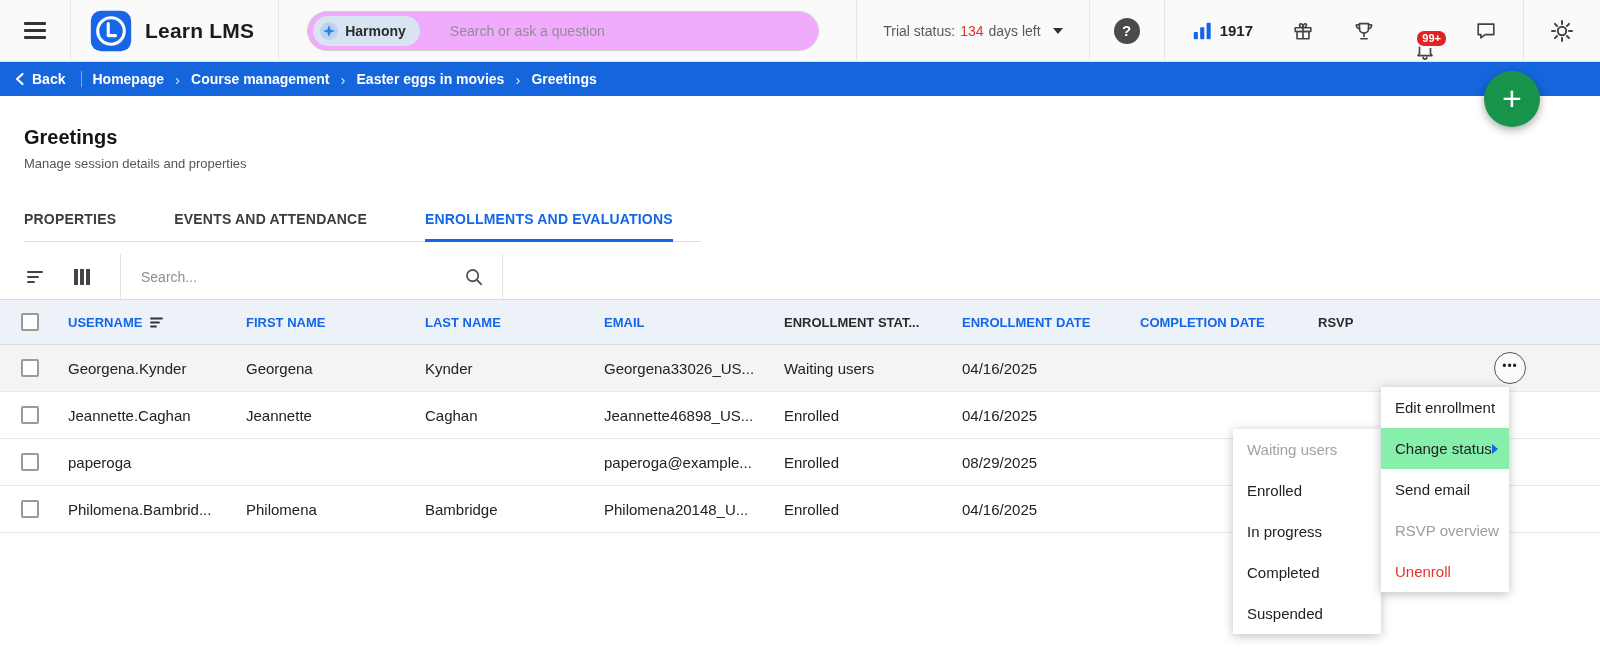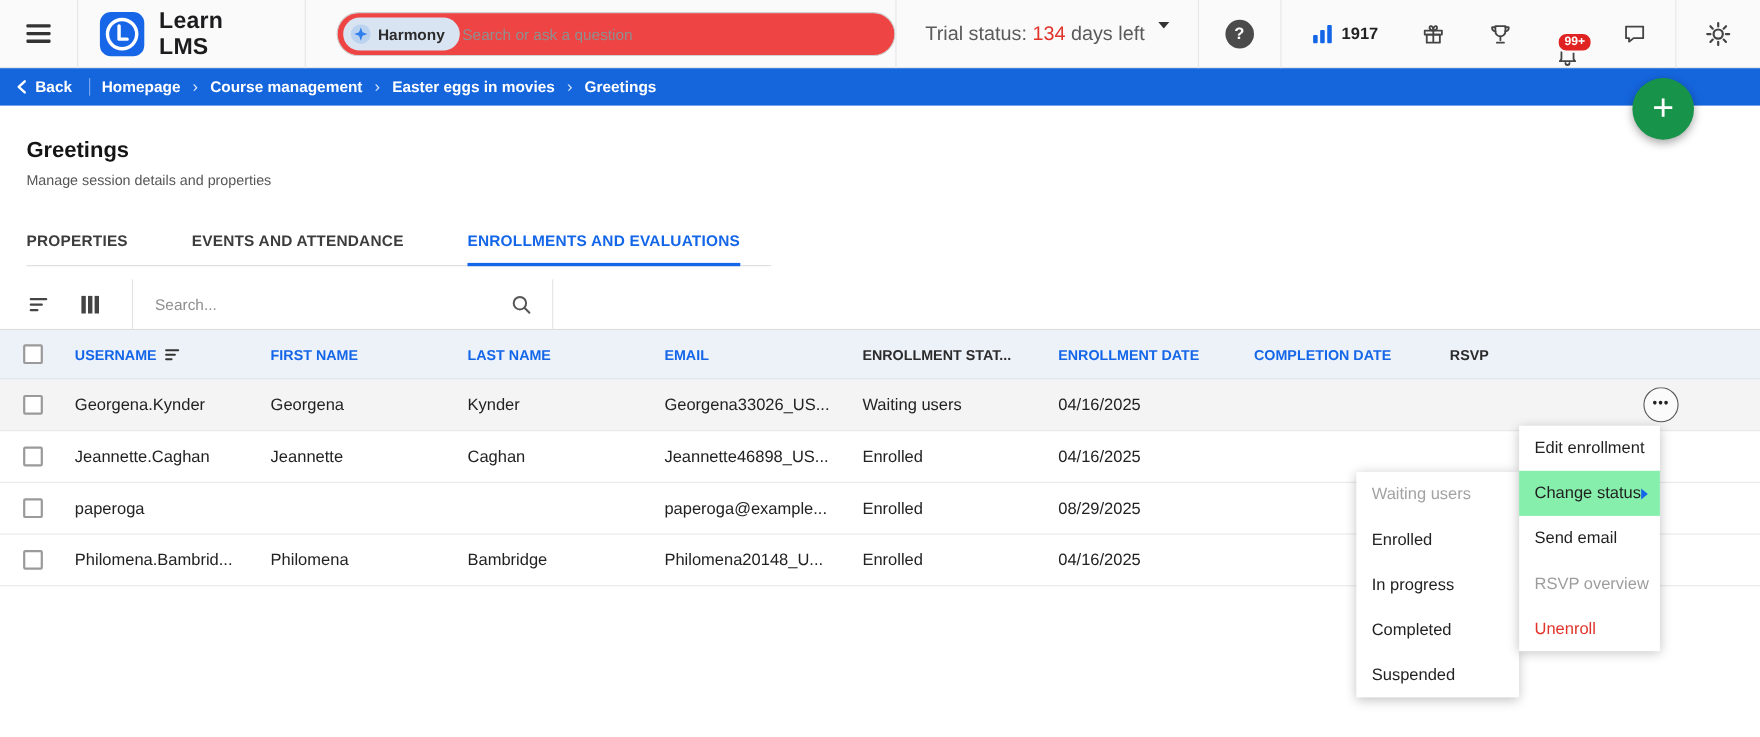--- a/index.html
+++ b/index.html
@@ -19,38 +19,38 @@
   .tb-divider { width:1px; height:62px; background:#e6e6e6; flex:0 0 1px; }
   .hamburger {
     width:70px; height:62px; display:flex; flex-direction:column;
     align-items:center; justify-content:center; gap:4.5px;
     background:none; border:none; cursor:pointer;
   }
   .hamburger span { width:22px; height:2.6px; background:#333; border-radius:1px; }
   .brand { display:flex; align-items:center; gap:12px; padding:0 24px 0 18px; cursor:pointer; }
   .brand-name { font-size:21px; font-weight:bold; color:#1c1c1e; letter-spacing:.2px; }
   .searchbar {
-    margin-left:28px; width:512px; height:40px; background:#ef4444;
+    margin-left:28px; width:512px; height:40px; background:#f0abfc;
     border:1px solid #cfcfcf; border-radius:22px;
-    display:flex; align-items:center; gap:0; padding:0 14px 0 5px;
+    display:flex; align-items:center; gap:28px; padding:0 14px 0 5px;
   }
   .chip {
     height:30px; background:#d9e4f3; border-radius:16px;
     display:flex; align-items:center; gap:7px; padding:0 14px 0 7px;
     font-size:14px; font-weight:bold; color:#2b2b2b; cursor:pointer; flex:0 0 auto;
   }
   .searchbar input {
     flex:1; border:none; outline:none; background:transparent;
     font-size:14px; color:#333;
   }
   ::placeholder { color:#8f8f8f; opacity:1; }
   .tb-spacer { flex:1; }
   .trial {
-    display:flex; gap:5px; padding:0 26px;
-    font-size:18px; color:#5a5a5a; cursor:pointer; white-space:nowrap;
+    display:flex; align-items:center; gap:5px; padding:0 26px;
+    font-size:14px; color:#5a5a5a; cursor:pointer; white-space:nowrap;
   }
   .trial .days { color:#e0342b; }
   .caret-down {
     width:0; height:0; margin-left:7px;
     border-left:5px solid transparent; border-right:5px solid transparent;
     border-top:6px solid #333;
   }
   .help-wrap { padding:0 24px; display:flex; align-items:center; }
   .help-circle {
     width:26px; height:26px; border-radius:50%; background:#4b4b4b; color:#fff;

